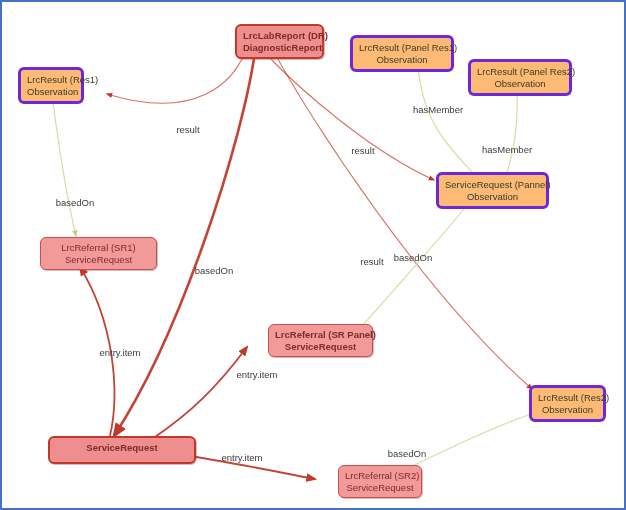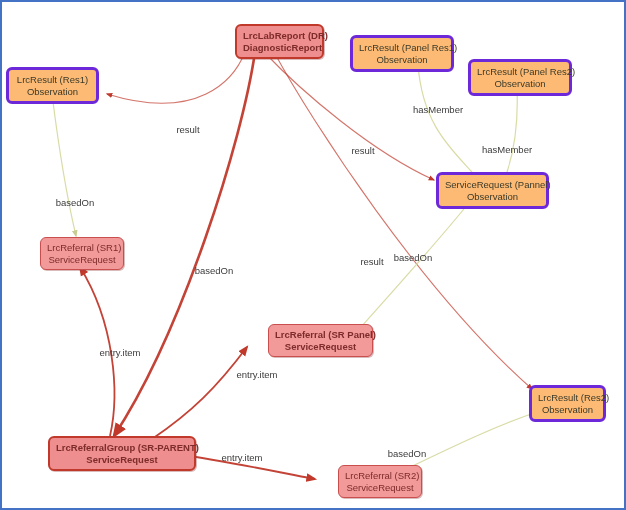--- a/index.html
+++ b/index.html
@@ -76,50 +76,49 @@
         <path d="M 108 434 C 118 390 112 320 78 265" fill="none" stroke="#c0392b" stroke-width="1.8" stroke-opacity="0.95" marker-end="url(#arrow-red)"></path>
         <path d="M 150 437 C 190 410 215 385 245 345" fill="none" stroke="#c0392b" stroke-width="1.8" stroke-opacity="0.95" marker-end="url(#arrow-red)"></path>
         <path d="M 174 452 C 230 460 275 470 313 477" fill="none" stroke="#c0392b" stroke-width="1.8" stroke-opacity="0.95" marker-end="url(#arrow-red)"></path>
       </g>
   </svg>
   <div id="node-layer">
       <div class="node red emph" style="left: 213px; top: 22px; width: 89px; min-height: 28px;">
         <span class="l1">LrcLabReport (DR)</span>
         <span class="l2">DiagnosticReport</span>
       </div>
-      <div class="node yellow" style="left: 4px; top: 65px; width: 93px; min-height: 27px;">
+      <div class="node yellow" style="left: 16px; top: 65px; width: 66px; min-height: 27px;">
         <span class="l1">LrcResult (Res1)</span>
         <span class="l2">Observation</span>
       </div>
       <div class="node yellow" style="left: 348px; top: 33px; width: 104px; min-height: 27px;">
         <span class="l1">LrcResult (Panel Res1)</span>
         <span class="l2">Observation</span>
       </div>
       <div class="node yellow" style="left: 466px; top: 57px; width: 104px; min-height: 27px;">
         <span class="l1">LrcResult (Panel Res2)</span>
         <span class="l2">Observation</span>
       </div>
       <div class="node yellow" style="left: 434px; top: 170px; width: 113px; min-height: 27px;">
         <span class="l1">ServiceRequest (Pannel)</span>
         <span class="l2">Observation</span>
       </div>
-      <div class="node red" style="left: 18px; top: 235px; width: 84px; min-height: 28px;">
+      <div class="node red" style="left: 18px; top: 235px; width: 117px; min-height: 28px;">
         <span class="l1">LrcReferral (SR1)</span>
         <span class="l2">ServiceRequest</span>
       </div>
       <div class="node red" style="left: 246px; top: 322px; width: 105px; min-height: 28px; font-weight: bold;">
         <span class="l1">LrcReferral (SR Panel)</span>
         <span class="l2">ServiceRequest</span>
       </div>
       <div class="node yellow" style="left: 527px; top: 383px; width: 77px; min-height: 27px;">
         <span class="l1">LrcResult (Res2)</span>
         <span class="l2">Observation</span>
       </div>
       <div class="node red emph" style="left: 26px; top: 434px; width: 148px; min-height: 28px;">
-        <span class="l1">LrcReferralGroup (SR-PARENT)</span>
         <span class="l2">ServiceRequest</span>
       </div>
       <div class="node red" style="left: 316px; top: 463px; width: 84px; min-height: 28px;">
         <span class="l1">LrcReferral (SR2)</span>
         <span class="l2">ServiceRequest</span>
       </div>
     </div>
   <div id="label-layer">
       <div class="elabel" style="left: 186px; top: 127px;">result</div>
       <div class="elabel" style="left: 361px; top: 148px;">result</div>

